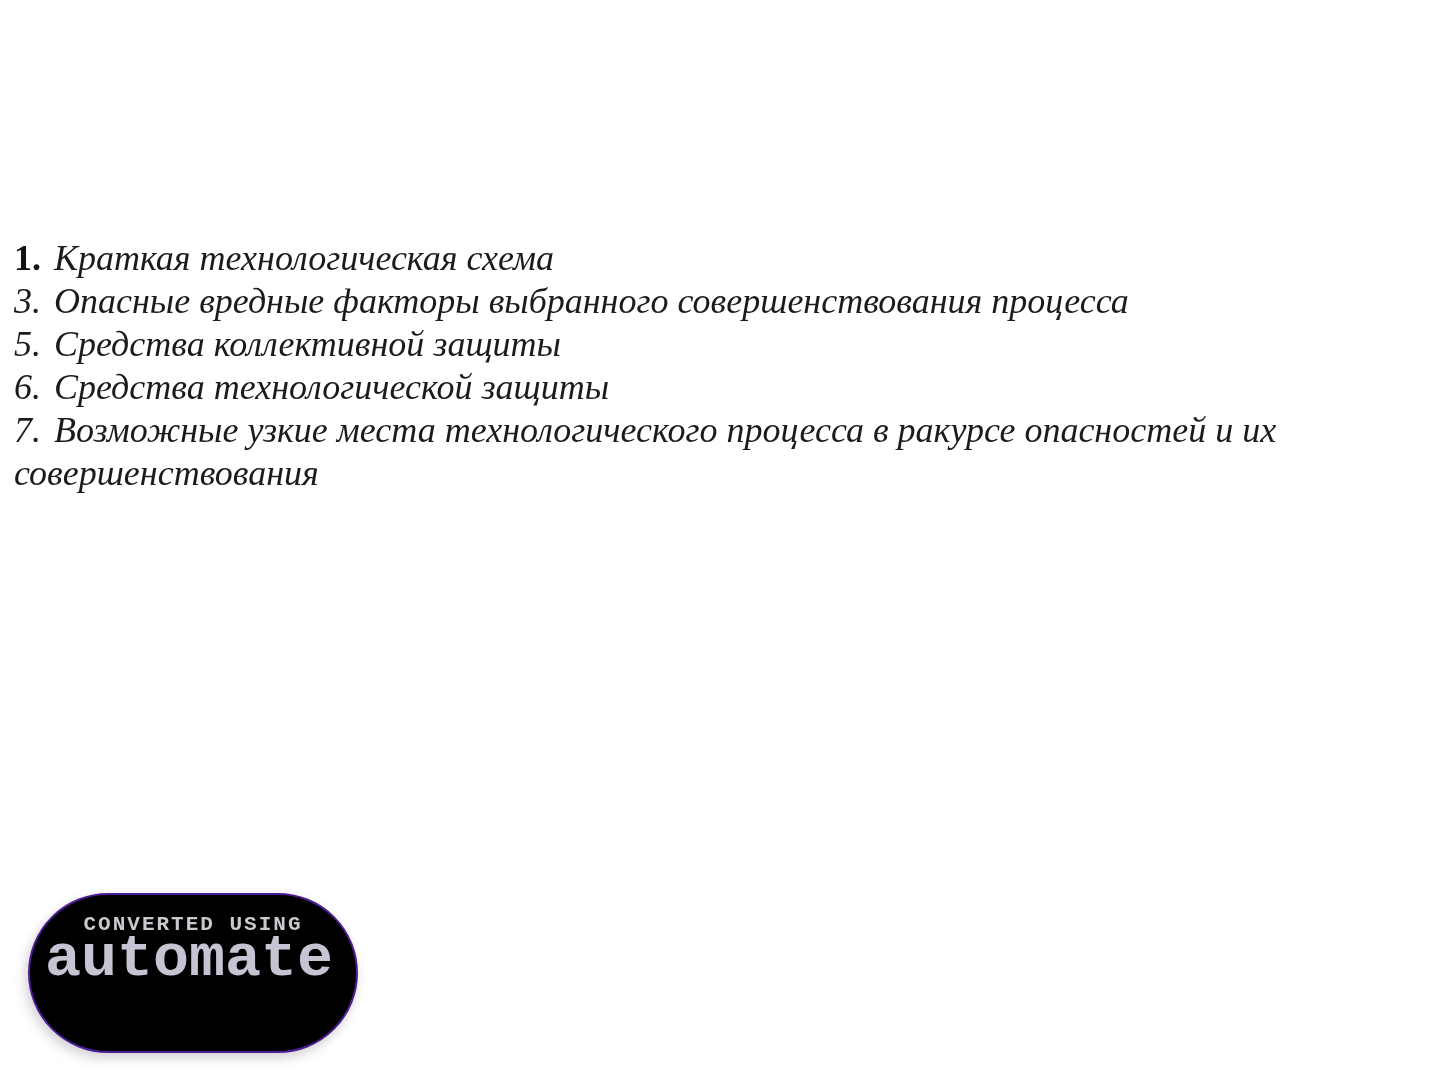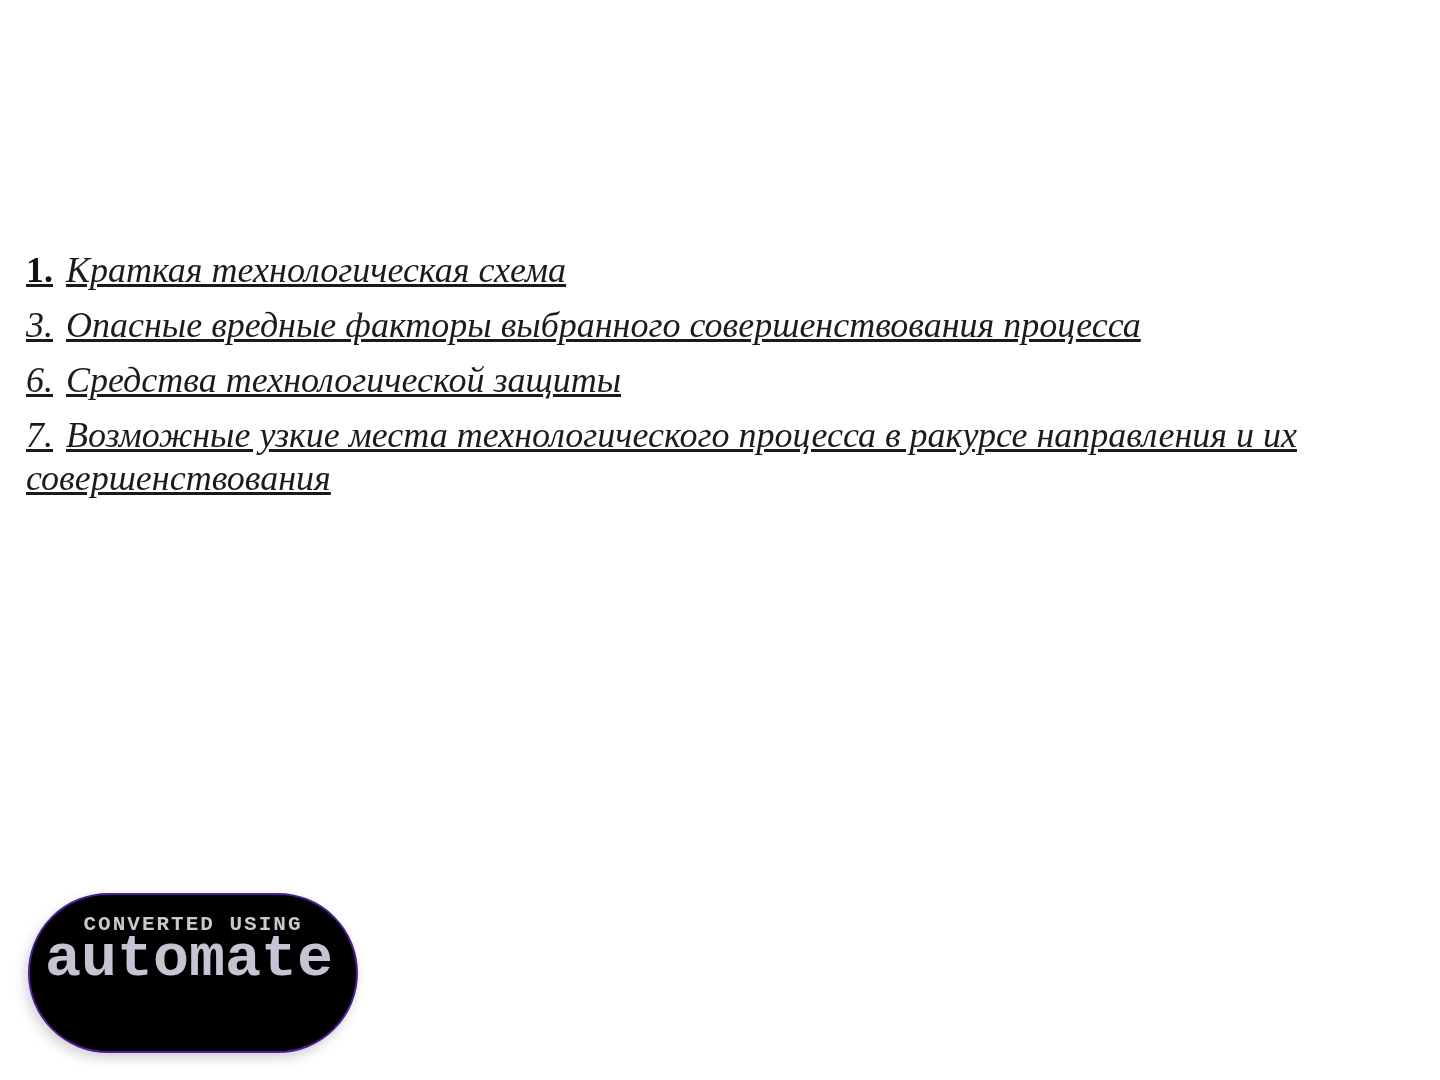--- a/index.html
+++ b/index.html
@@ -17,21 +17,21 @@
   .doc {
     position: absolute;
     left: 14px;
     top: 237px;
     width: 1414px;
     color: #1b1b1b;
     font-size: 36px;
     line-height: 43px;
     font-style: italic;
   }
-  .doc p { margin: 12px; text-decoration: underline; }
+  .doc p { margin: 0; }
   .item-number { margin-right: 13px; }
   .item-number.upright {
     font-style: normal;
     font-weight: bold;
     color: #111111;
   }
   .item-text { white-space: pre-line; }
 
   
   .watermark {
@@ -80,24 +80,27 @@
 <body>
 
 <div class="doc">
   <p>
     <span class="item-number upright">1.</span><span class="item-text">Краткая технологическая схема</span>
   </p>
   <p>
     <span class="item-number">3.</span><span class="item-text">Опасные вредные факторы выбранного совершенствования процесса</span>
   </p>
   <p>
+    <span class="item-number">5.</span><span class="item-text">Средства коллективной защиты</span>
+  </p>
+  <p>
     <span class="item-number">6.</span><span class="item-text">Средства технологической защиты</span>
   </p>
   <p>
-    <span class="item-number">7.</span><span class="item-text">Возможные узкие места технологического процесса в ракурсе направления и их
+    <span class="item-number">7.</span><span class="item-text">Возможные узкие места технологического процесса в ракурсе опасностей и их
 совершенствования</span>
   </p>
 </div>
 
 <div class="watermark">
   <div class="wm-line1">CONVERTED USING</div>
   <div class="wm-brand">automate</div>
 </div>
 
 </body></html>

